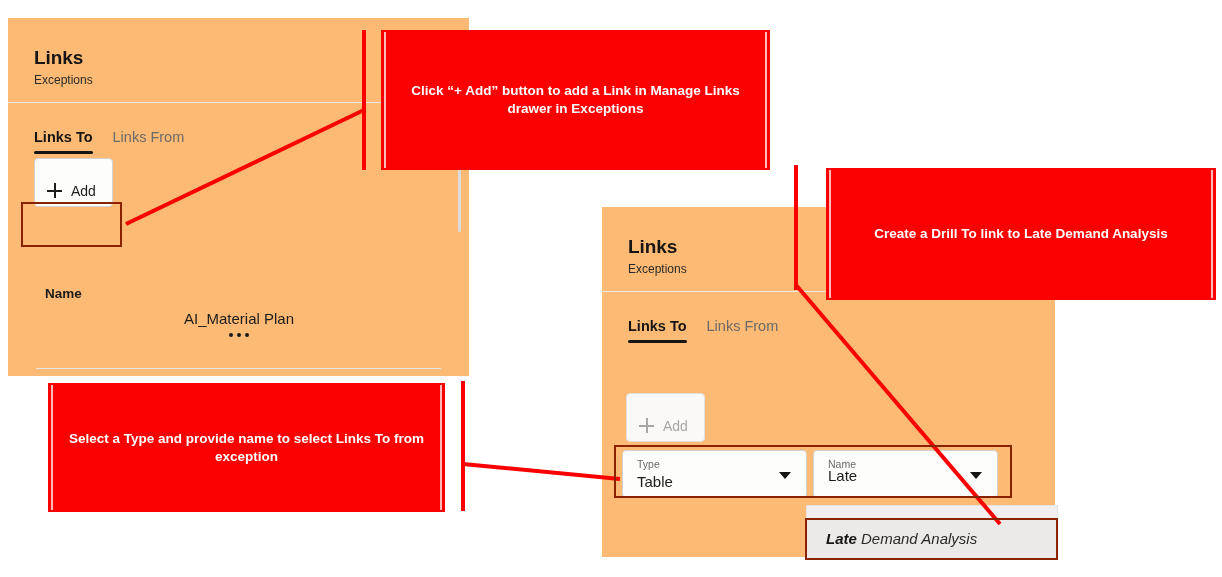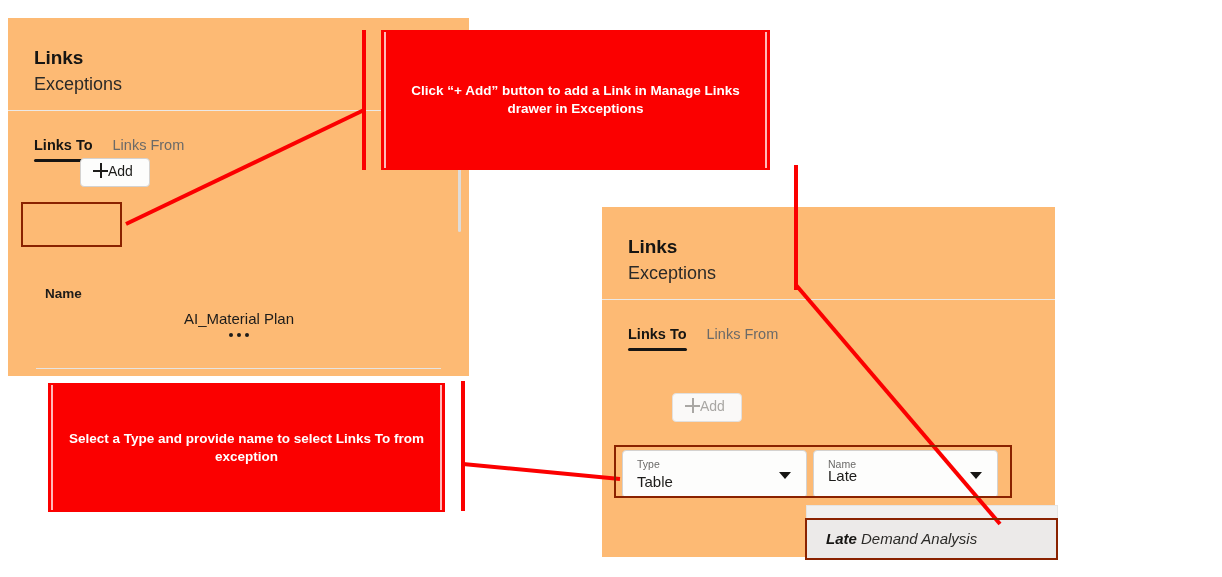--- a/index.html
+++ b/index.html
@@ -34,21 +34,21 @@
     border-bottom: 1px solid #ebe9e7;
   }
   .drawer-title {
     font-size: 19px;
     font-weight: bold;
     color: #161513;
     letter-spacing: -0.1px;
     line-height: 1.25;
   }
   .drawer-sub {
-    font-size: 18px;
+    font-size: 12px;
     color: #2b2a28;
     margin-top: 3px;
     line-height: 1.3;
   }
 
   .tabs {
     display: flex;
     align-items: flex-start;
     padding: 26px 0 0 26px;
     gap: 20px;
@@ -69,28 +69,28 @@
     position: absolute;
     left: 0; right: 0; bottom: 0;
     height: 3px;
     background: #161513;
     border-radius: 2px;
   }
 
   .add-btn {
     display: inline-flex;
     align-items: center;
+    gap: 9px;
     border: 1px solid #d4d2d0;
     border-radius: 4px;
     background: #fdfdfc;
-    padding: 4px 16px 8px 12px;
+    padding: 24px 16px 8px 12px;
     font-size: 14px;
     color: #1d1c1a;
     line-height: 1;
-    margin-left: 46px;
   }
   .add-btn.disabled {
     color: #a9a7a4;
     border-color: #e2e0de;
     background: #faf9f8;
   }
   .plus-glyph {
     position: relative;
     width: 15px; height: 15px;
     display: inline-block;
@@ -332,18 +332,21 @@
   </svg>
 
   <div class="hl-box" style="left:21px; top:202px; width:101px; height:45px;"></div>
   <div class="hl-box" style="left:614px; top:445px; width:398px; height:53px;"></div>
   <div class="hl-box" style="left:805px; top:518px; width:253px; height:42px;"></div>
 
   <div class="callout" style="left:381px; top:30px; width:389px; height:140px;">
     <span>Click “+ Add” button to add a Link in Manage Links drawer in Exceptions</span>
   </div>
 
+  <div class="callout" style="left:826px; top:168px; width:390px; height:132px;">
+    <span>Create a Drill To link to Late Demand Analysis</span>
+  </div>
 
   <div class="callout" style="left:48px; top:383px; width:397px; height:129px;">
     <span>Select a Type and provide name to select Links To from exception</span>
   </div>
 
 </div>
 
 </body></html>

